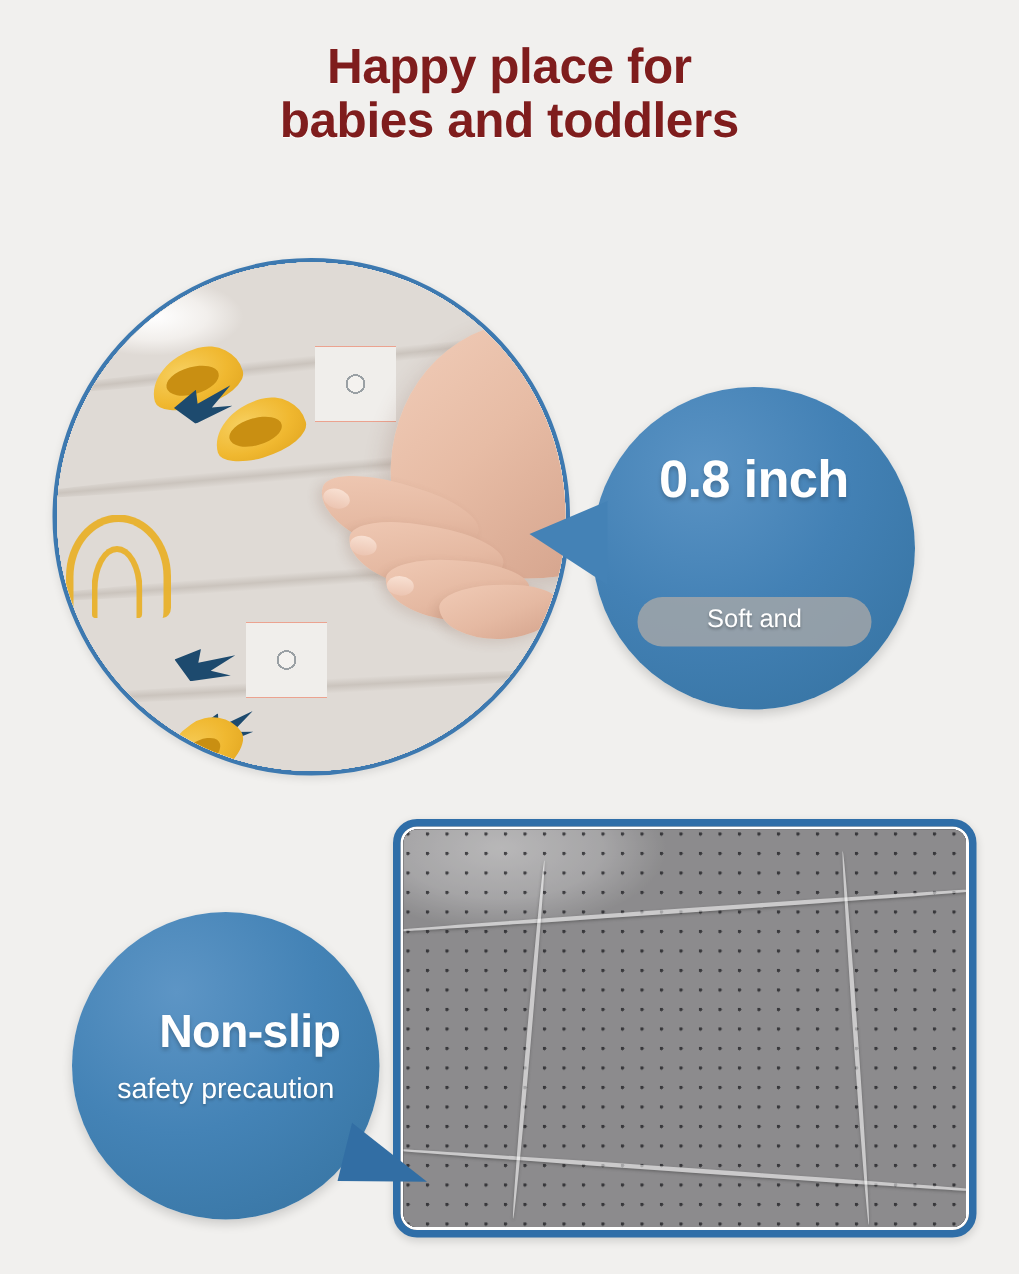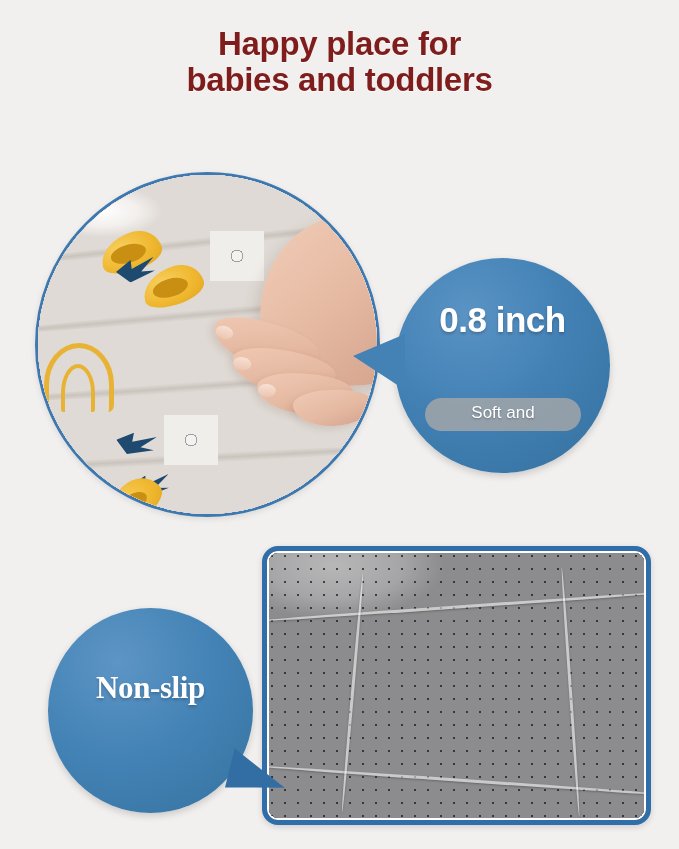--- a/index.html
+++ b/index.html
@@ -296,29 +296,28 @@
     right: -34px;
     bottom: 18px;
     width: 0; height: 0;
     border-left: 58px solid #326ea4;
     border-top: 26px solid transparent;
     border-bottom: 14px solid transparent;
     transform: rotate(14deg);
   }
   .slip-title {
     position: absolute;
-    left: 0; top: 62px;
+    left: 16px; top: 62px;
     width: 205px;
     text-align: center;
     font-size: 31px;
     font-weight: bold;
     color: #ffffff;
     letter-spacing: -0.4px;
     text-shadow: 0 2px 3px rgba(0,0,0,0.22);
-    font-family: Liberation Serif, serif;
   }
   .slip-sub {
     position: absolute;
     left: 0; top: 108px;
     width: 205px;
     text-align: center;
     font-size: 19px;
     color: #ffffff;
     text-shadow: 0 1px 2px rgba(0,0,0,0.25);
   }
@@ -384,15 +383,16 @@
       <div class="mat-stitch" style="left:-20px; top:52px;  width:430px; height:3px; border-radius:50%; transform: rotate(-4deg);"></div>
       <div class="mat-stitch" style="left:-20px; top:226px; width:430px; height:3px; border-radius:50%; transform: rotate(4deg);"></div>
       <div class="mat-stitch" style="left:82px;  top:20px;  width:3px;  height:240px; border-radius:50%; transform: rotate(5deg);"></div>
       <div class="mat-stitch" style="left:300px; top:14px;  width:3px;  height:250px; border-radius:50%; transform: rotate(-4deg);"></div>
     </div>
   </div>
 
   <div class="bubble-slip">
     <div class="tail2"></div>
     <div class="slip-title">Non-slip</div>
+    <div class="slip-sub">safety precaution</div>
   </div>
 
 </div>
 
 </body></html>

